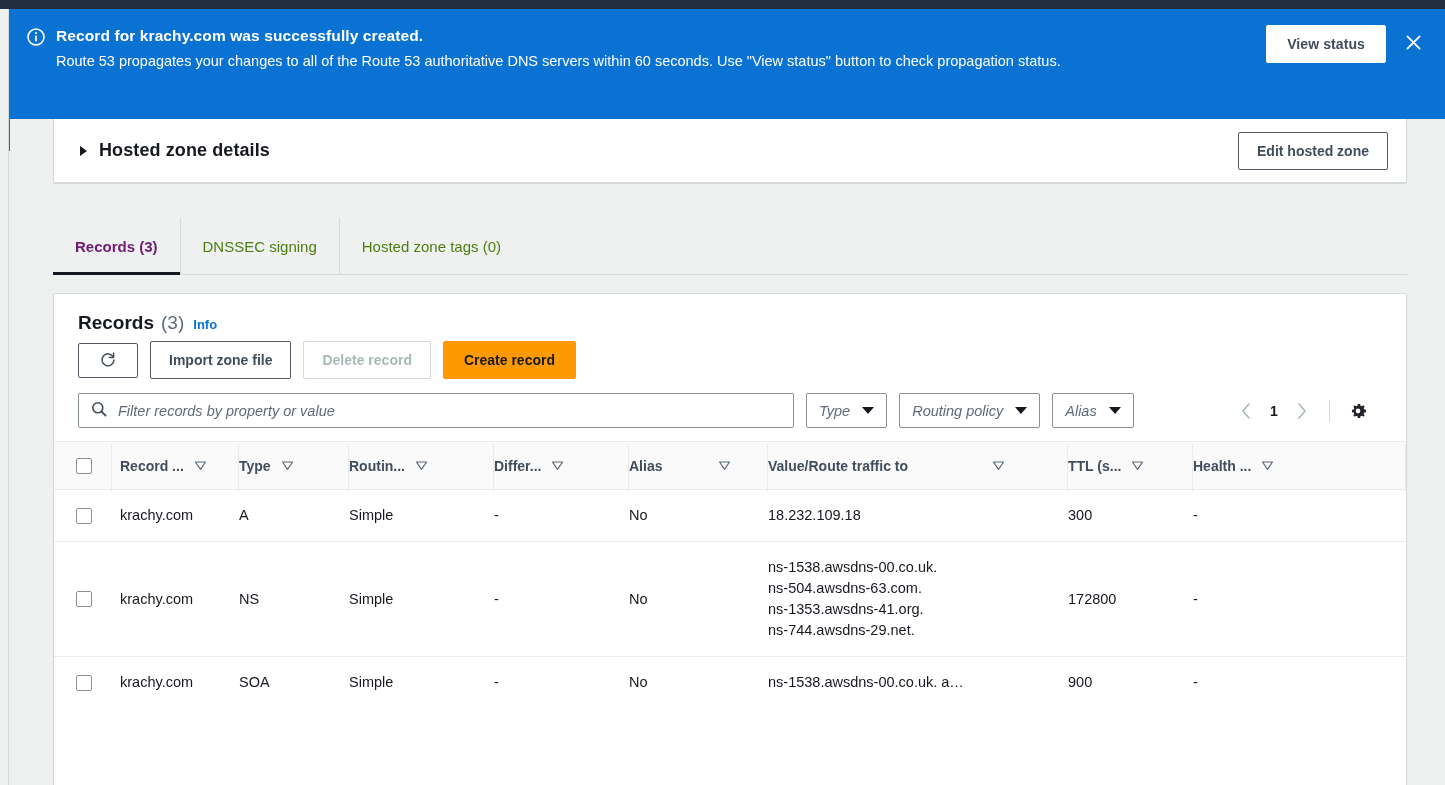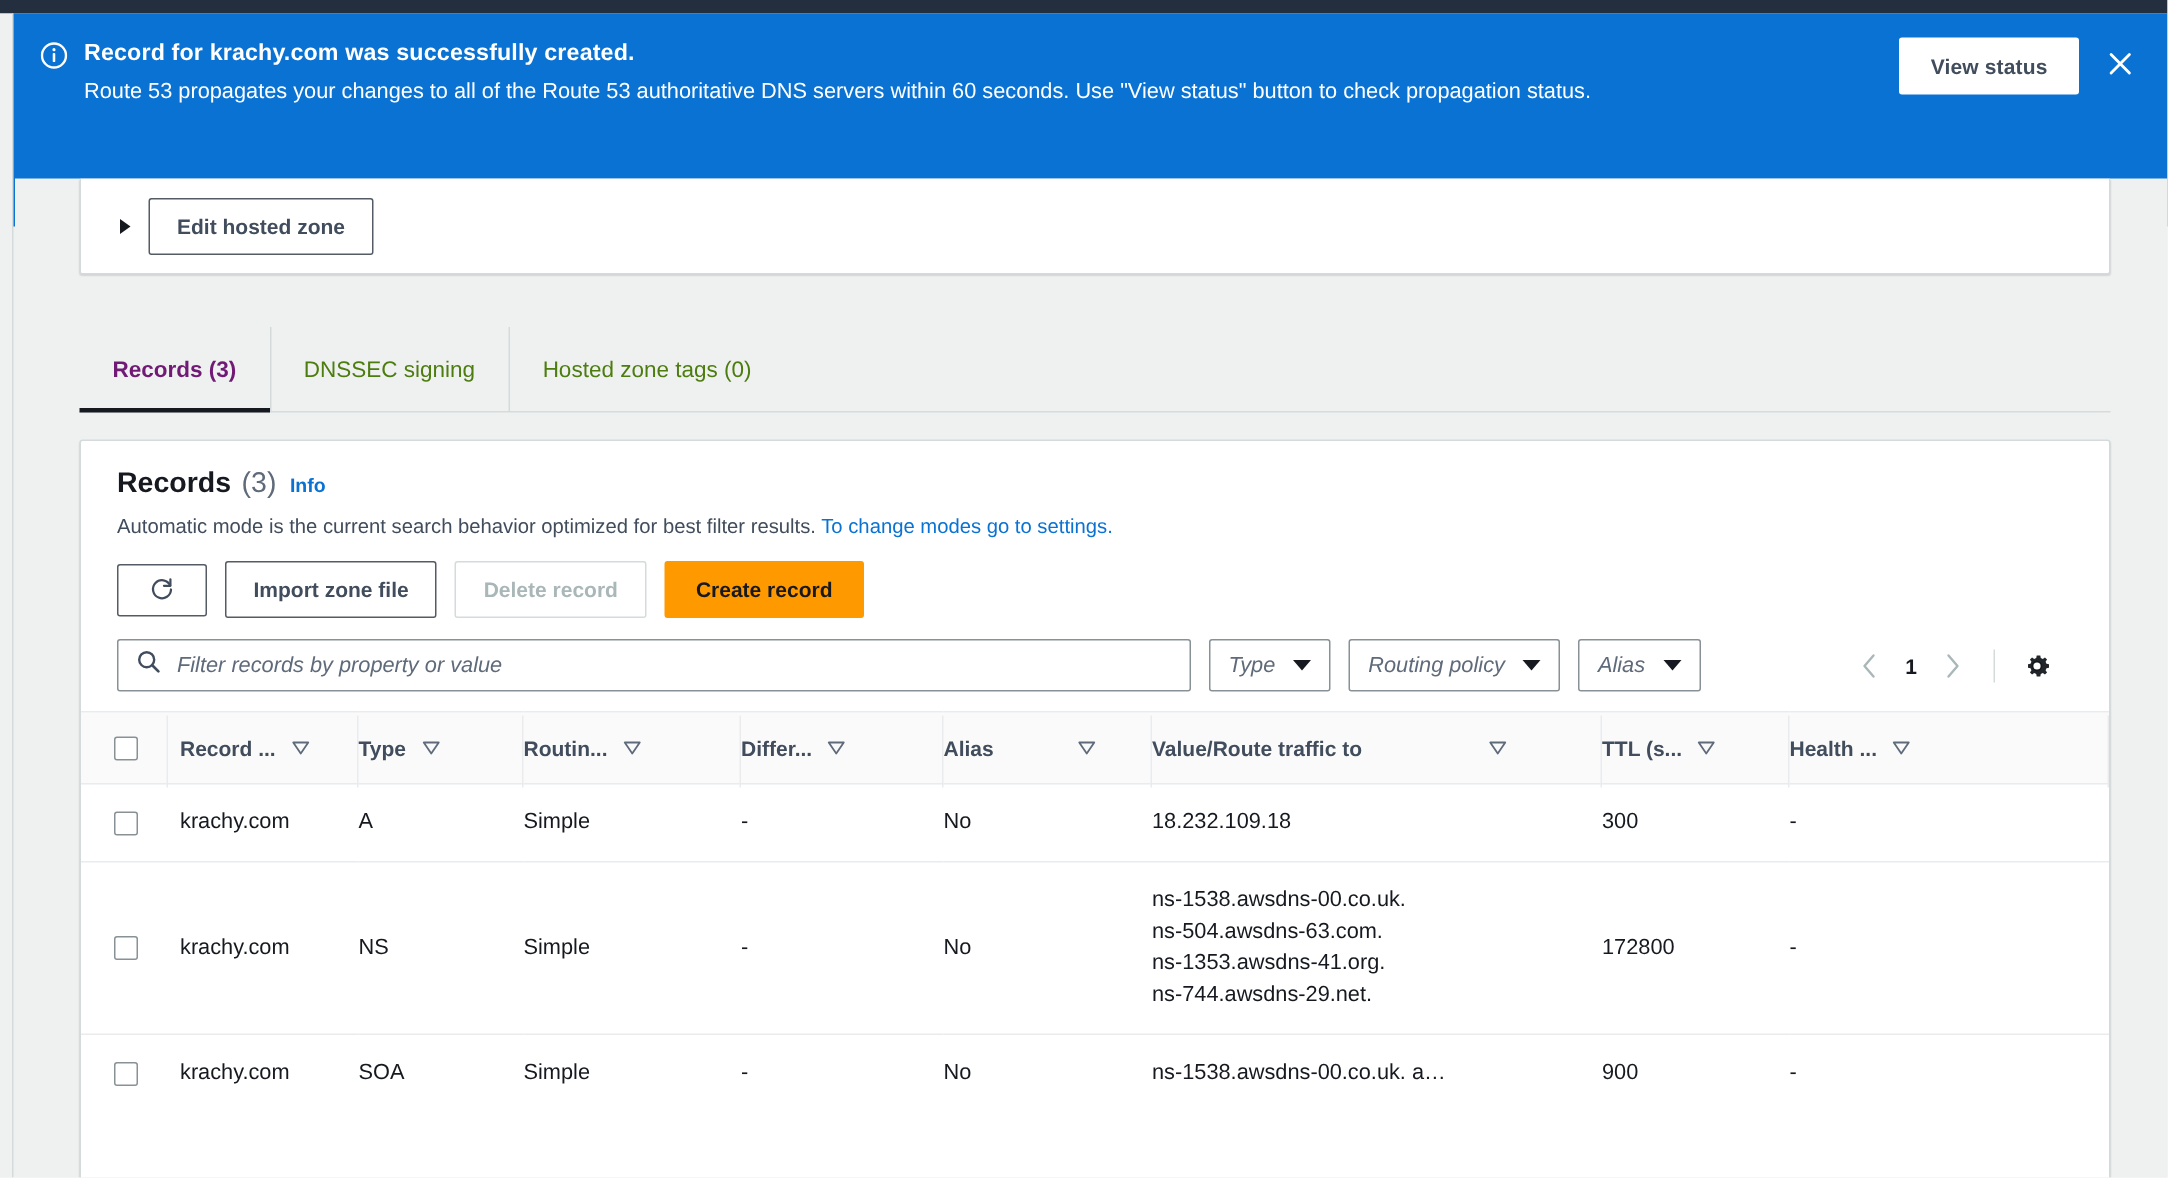--- a/index.html
+++ b/index.html
@@ -315,20 +315,21 @@
         </svg>
       </button>
     </div>
   </div>
 
   <div class="page">
 
     <div class="hz-container">
       <div class="hz-header">
         <span class="hz-caret"></span>
+        <span class="hz-title">Hosted zone details</span>
         <button class="btn-secondary">Edit hosted zone</button>
       </div>
     </div>
 
     <div class="tabs">
       <div class="tab active">
         <span>Records (3)</span>
       </div>
       <div class="tab">
         <span>DNSSEC signing</span>
@@ -338,24 +339,20 @@
       </div>
     </div>
 
     <div class="records-card">
 
       <div class="rec-head">
         <div class="rec-title-row">
           <span class="rec-title">Records</span>
           <span class="rec-count">(3)</span>
           <span class="rec-info">Info</span>
-        </div>
-        <div class="rec-sub">
-          <span>Automatic mode is the current search behavior optimized for best filter results.</span>
-          <a>To change modes go to settings.</a>
         </div>
 
         <div class="actions">
           <button class="btn-icon">
             <svg width="18" height="18" viewBox="0 0 18 18">
               <path d="M14.4 6.2A6 6 0 1 0 15 9" fill="none" stroke="#414d5c" stroke-width="1.5" stroke-linecap="round"></path>
               <path d="M14.6 2.2 L14.6 6.5 L10.3 6.5" fill="none" stroke="#414d5c" stroke-width="1.5" stroke-linecap="round" stroke-linejoin="round"></path>
             </svg>
           </button>
           <button class="btn-secondary">Import zone file</button>

